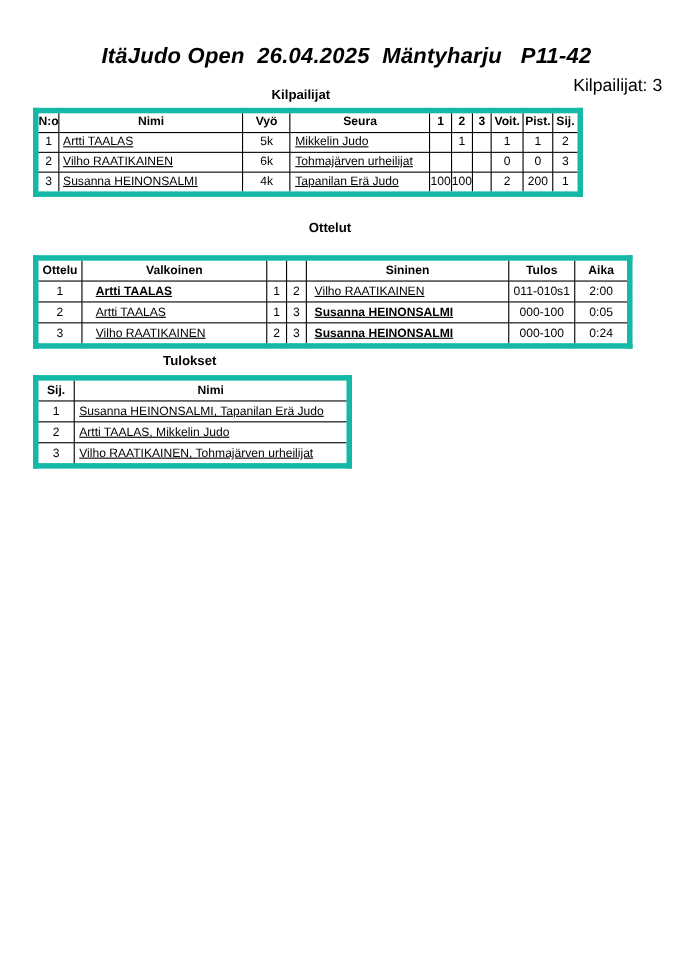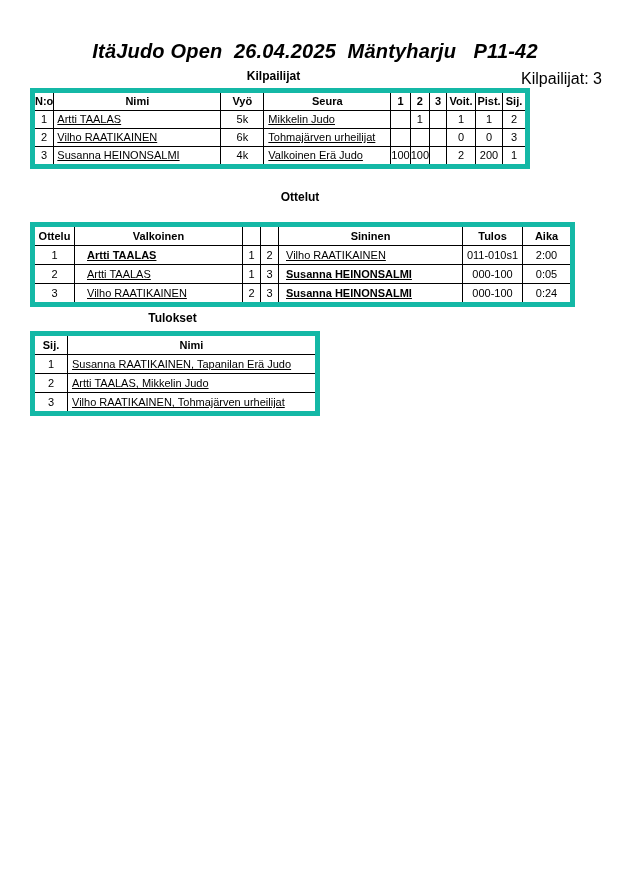--- a/index.html
+++ b/index.html
@@ -26,21 +26,21 @@
     right: 28px;
     font-size: 16px;
   }
 
   .section-title {
     font-weight: bold;
     font-size: 12px;
     text-align: center;
     margin-left: 30px;
   }
-  .st-kilpailijat { width: 487px; margin-top: 6px; margin-bottom: 5px; }
+  .st-kilpailijat { width: 487px; margin-top: 16px; margin-bottom: 5px; }
   .st-ottelut    { width: 540px; margin-top: 21px; margin-bottom: 18px; }
   .st-tulokset   { width: 285px; margin-top: 4px; margin-bottom: 6px; }
 
   table.tbl {
     border-collapse: collapse;
     table-layout: fixed;
     margin-left: 30px;
     font-size: 11px;
     border: 5px solid #14b8a6;
   }
@@ -134,21 +134,21 @@
         <td class="c"></td>
         <td class="c"></td>
         <td class="c">0</td>
         <td class="c">0</td>
         <td class="c">3</td>
       </tr>
       <tr>
         <td class="c">3</td>
         <td class="l pl3">Susanna HEINONSALMI</td>
         <td class="c">4k</td>
-        <td class="l">Valkoinen Erä Judo</td>
+        <td class="l">Tapanilan Erä Judo</td>
         <td class="c">100</td>
         <td class="c">100</td>
         <td class="c"></td>
         <td class="c">2</td>
         <td class="c">200</td>
         <td class="c">1</td>
       </tr>
     </tbody>
   </table>
 
@@ -213,21 +213,21 @@
     </colgroup>
     <thead>
       <tr>
         <th>Sij.</th>
         <th>Nimi</th>
       </tr>
     </thead>
     <tbody>
       <tr>
         <td class="c">1</td>
-        <td class="l">Susanna RAATIKAINEN, Tapanilan Erä Judo</td>
+        <td class="l">Susanna HEINONSALMI, Tapanilan Erä Judo</td>
       </tr>
       <tr>
         <td class="c">2</td>
         <td class="l">Artti TAALAS, Mikkelin Judo</td>
       </tr>
       <tr>
         <td class="c">3</td>
         <td class="l">Vilho RAATIKAINEN, Tohmajärven urheilijat</td>
       </tr>
     </tbody>

